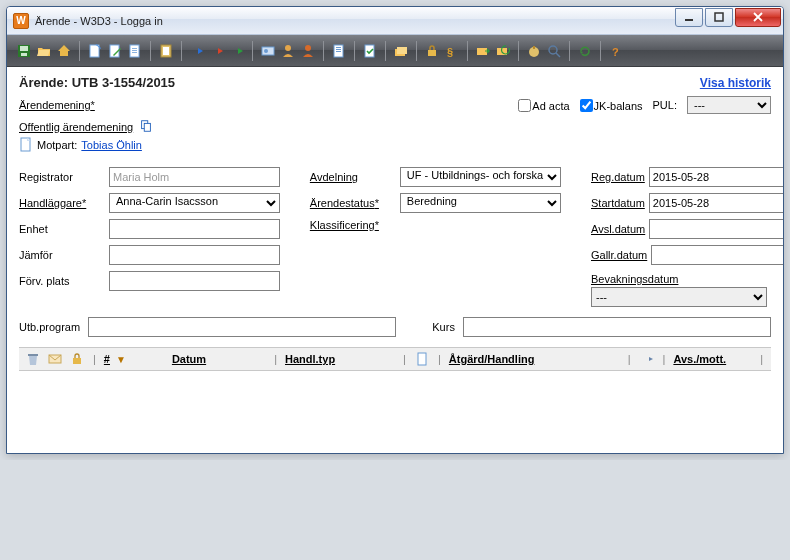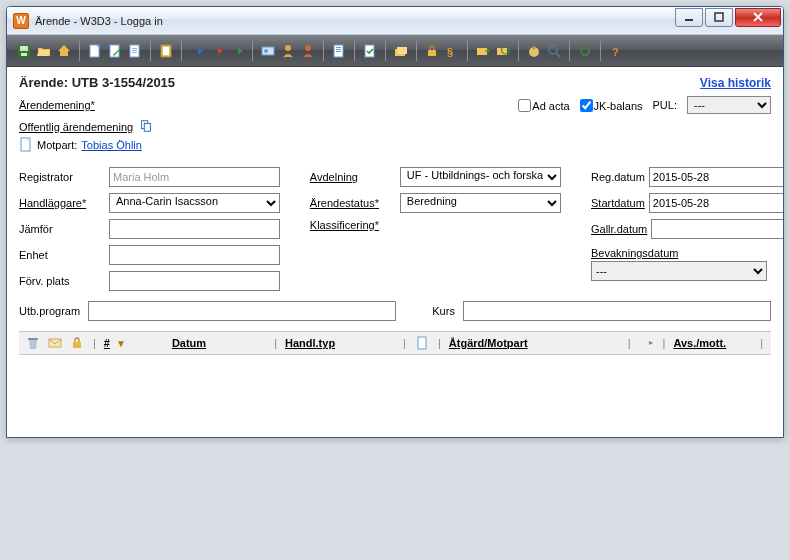--- a/index.html
+++ b/index.html
@@ -38,21 +38,21 @@
 .col { display:flex; flex-direction:column; gap:6px;}
 .col1 { width:270px;}
 .col2 { width:260px;}
 .col3 { width:180px;}
 .frow { display:flex; align-items:center; gap:4px;}
 .flabel { width:86px; color:#000;}
 .flabel.ul { text-decoration:underline;}
 .finput { flex:1; height:20px; border:1px solid #808080; padding:0 3px; font-size:11px; background:#fff;}
 .finput.gray { color:#9a9a9a;}
 select.finput { padding:0 0 4px 2px;}
-.col3 .flabel { width:80px;}
+.col3 .flabel { width:80px;text-decoration:underline;}
 .bevrow { display:flex; flex-direction:column; gap:2px; margin-top:2px;}
 .bevsel { width:176px; height:20px; border:1px solid #808080;}
 .row2 { display:flex; align-items:center; gap:8px; margin-top:8px; margin-bottom:10px;}
 .row2 .flabel { width:auto;}
 .row2 input { width:150px;}
 .tblhead { height:24px; border-top:1px solid #c8c8c8; border-bottom:1px solid #c8c8c8; background:#f0f0f0; display:flex; align-items:center; padding:0 6px; gap:6px;}
 .tblhead .ico { width:16px; height:16px; display:flex; align-items:center; justify-content:center;}
 .tblhead .vbar { color:#888; margin:0 2px;}
 .tblhead .colh { text-decoration:underline; font-weight:bold;}
 .tblhead .sortarr { color:#b77400; font-size:10px;}
@@ -287,28 +287,28 @@
       <div class="col col1">
         <div class="frow">
             <span class="flabel">Registrator</span>
             <input class="finput gray" disabled="" value="Maria Holm" style="">
           </div>
         <div class="frow">
             <span class="flabel ul req">Handläggare</span>
             <select class="finput"><option>Anna-Carin Isacsson</option></select>
           </div>
         <div class="frow">
+            <span class="flabel">Enhet</span>
+            <input class="finput" value="" style="">
+          </div>
+        <div class="frow">
             <span class="flabel">Jämför</span>
             <input class="finput" value="" style="">
           </div>
         <div class="frow">
-            <span class="flabel">Enhet</span>
-            <input class="finput" value="" style="">
-          </div>
-        <div class="frow">
             <span class="flabel">Förv. plats</span>
             <input class="finput" value="" style="">
           </div>
       </div>
       <div class="col col2">
         <div class="frow">
             <span class="flabel ul">Avdelning</span>
             <select class="finput"><option>UF - Utbildnings- och forska</option></select>
           </div>
         <div class="frow">
@@ -320,20 +320,24 @@
           </div>
       </div>
       <div class="col col3">
         <div class="frow">
             <span class="flabel">Reg.datum</span>
             <input class="finput" value="2015-05-28" style="">
           </div>
         <div class="frow">
             <span class="flabel ul">Startdatum</span>
             <input class="finput" value="2015-05-28" style="">
+          </div>
+        <div class="frow">
+            <span class="flabel ul">Avsl.datum</span>
+            <input class="finput" value="" style="">
           </div>
         <div class="frow">
             <span class="flabel ul">Gallr.datum</span>
             <input class="finput" value="" style="">
           </div>
         <div class="bevrow">
           <span class="ulabel">Bevakningsdatum</span>
           <select class="bevsel"><option>---</option></select>
         </div>
       </div>
@@ -375,21 +379,21 @@
       <span class="vbar">|</span>
       <span class="colh">Handl.typ</span>
       <span class="gap2"></span>
       <span class="vbar">|</span>
       <span class="ico">
           <svg viewBox="0 0 16 16">
             <rect x="4" y="2" width="8" height="12" fill="#fff" stroke="#6b9bd2"></rect>
           </svg>
         </span>
       <span class="vbar">|</span>
-      <span class="colh">Åtgärd/Motpart</span>
+      <span class="colh">Åtgärd/Handling</span>
       <span style="flex:1"></span>
       <span class="vbar">|</span>
       <span class="ico">
           <svg viewBox="0 0 16 16">
             <path d="M4 8 h6 v-2 l4 2 l-4 2 v-2z" fill="#6a86ad"></path>
           </svg>
         </span>
       <span class="vbar">|</span>
       <span class="colh">Avs./mott.</span>
       <span style="width:20px"></span>

